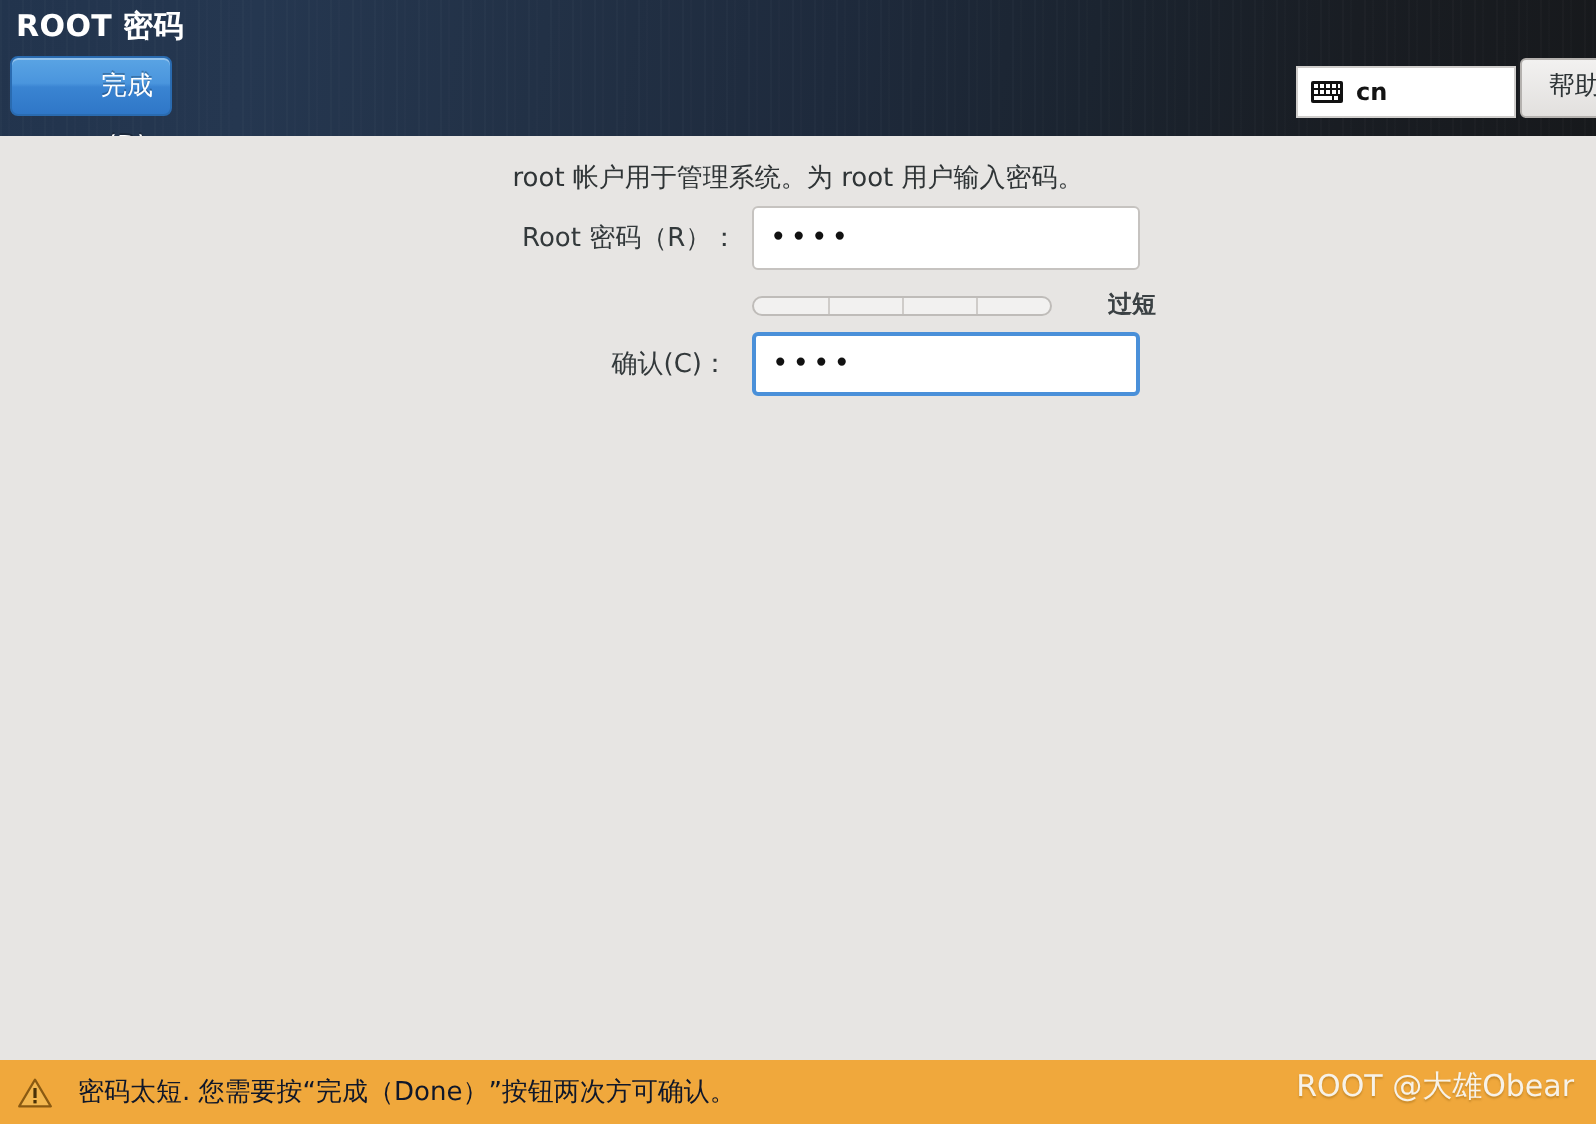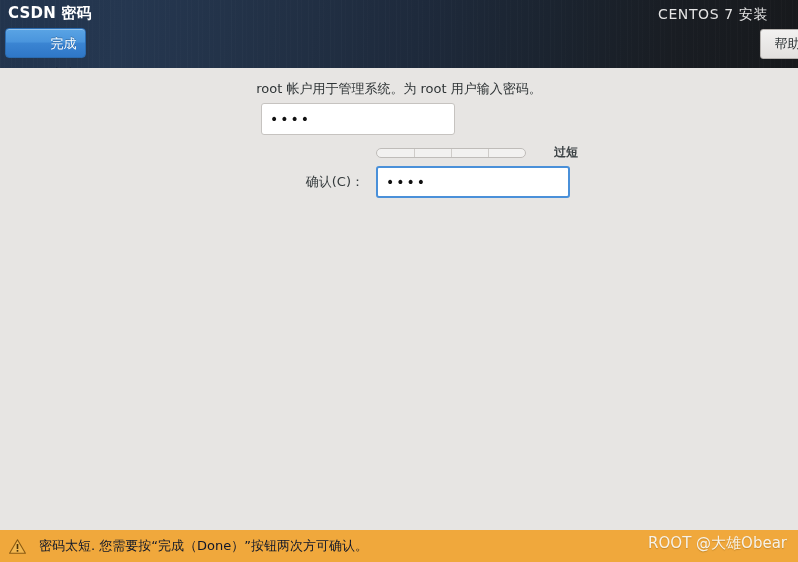--- a/index.html
+++ b/index.html
@@ -248,35 +248,55 @@
   }
 </style>
 </head>
 <body>
 
 <div class="screen">
 
   <div class="header">
     <div class="header-streaks"></div>
 
-    <div class="spoke-title">CSDN 密码</div>
+    <div class="spoke-title">ROOT 密码</div>
 
     <div class="done-button">完成(D)</div>
 
-    <div class="distro-title">CENTOS 7 安装</div>
-
+
+    <div class="layout-indicator">
+      <svg class="kbd-icon" viewBox="0 0 17 12">
+        <rect x="0.5" y="0.5" width="16" height="11" rx="1" fill="#111111"></rect>
+        <g fill="#ffffff">
+          <rect x="2" y="2" width="2" height="2"></rect>
+          <rect x="5" y="2" width="2" height="2"></rect>
+          <rect x="8" y="2" width="2" height="2"></rect>
+          <rect x="11" y="2" width="2" height="2"></rect>
+          <rect x="2" y="5" width="2" height="2"></rect>
+          <rect x="5" y="5" width="2" height="2"></rect>
+          <rect x="8" y="5" width="2" height="2"></rect>
+          <rect x="11" y="5" width="2" height="2"></rect>
+          <rect x="2" y="8" width="9" height="2"></rect>
+          <rect x="12" y="8" width="2" height="2"></rect>
+          <rect x="14" y="2" width="1" height="2"></rect>
+          <rect x="14" y="5" width="1" height="2"></rect>
+        </g>
+      </svg>
+      <span class="layout-label">cn</span>
+    </div>
 
     <div class="help-button">帮助!</div>
   </div>
 
   <div class="content">
 
     <div class="intro-text">root 帐户用于管理系统。为 root 用户输入密码。</div>
 
     <div class="field-row" style="left:261px; top:35px;">
+      <div class="field-label">Root 密码（R）：</div>
       <div class="pw-input" placeholder="">••••</div>
     </div>
 
     <div class="meter-row">
       <div class="strength-meter">
         <div class="seg-div" style="left:37px;"></div>
         <div class="seg-div" style="left:74px;"></div>
         <div class="seg-div" style="left:111px;"></div>
       </div>
       <div class="strength-label">过短</div>

